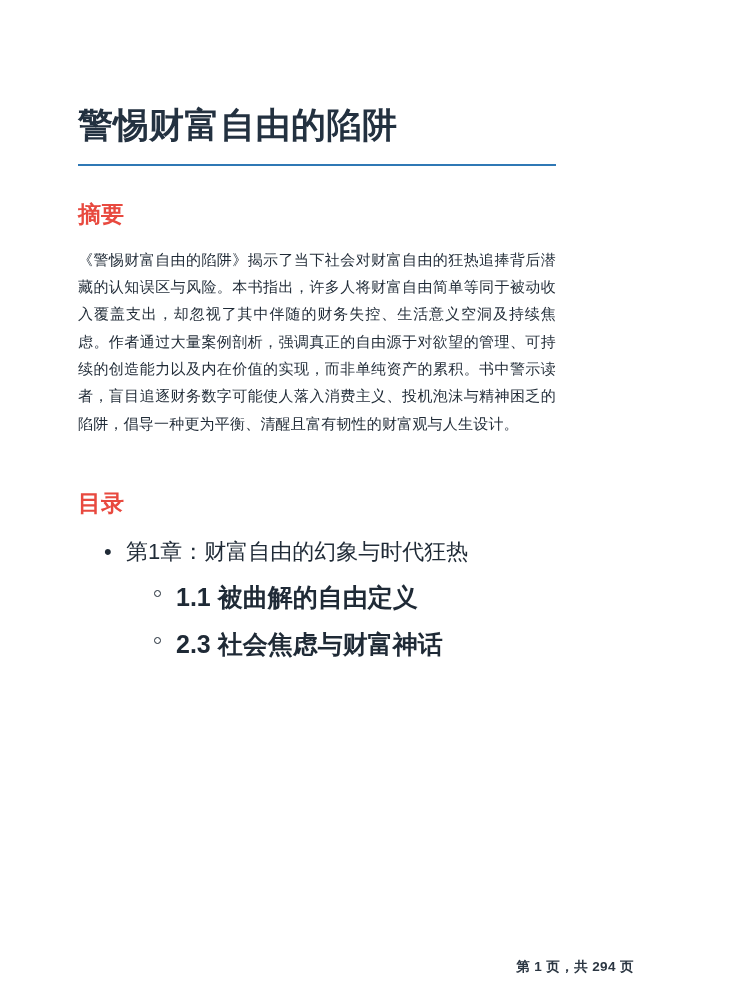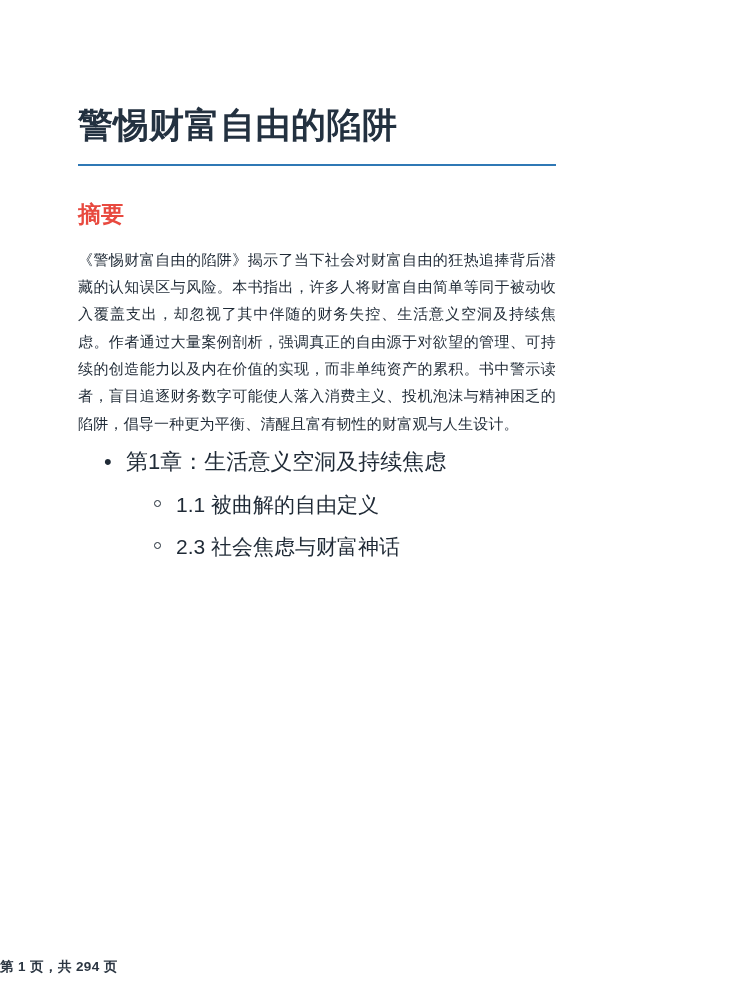--- a/index.html
+++ b/index.html
@@ -75,64 +75,66 @@
     line-height: 1.55;
     color: #1f2a36;
   }
   ul.toc-level2 {
     list-style: none;
     margin: 10px 0 0 0;
     padding: 0;
   }
   ul.toc-level2 > li {
     position: relative;
-    font-size: 21px;
+    font-size: 25px;
     line-height: 1.5;
     color: #1f2a36;
     padding-left: 50px;
     margin-bottom: 10px;
+    font-weight: bold;
   }
   ul.toc-level2 > li > .bullet-hollow {
     position: absolute;
     left: 28px;
     top: 11px;
     width: 7px;
     height: 7px;
     border: 1.6px solid #1f2a36;
     border-radius: 50%;
     box-sizing: border-box;
   }
   .page-footer {
     position: absolute;
     left: 0;
     right: 0;
     bottom: 24px;
-    text-align: left;
+    text-align: right;
     font-size: 13.5px;
     font-weight: bold;
     color: #2b3642;
     letter-spacing: 0.4px;
   }
 </style>
 </head>
 <body>
 
 <div class="page">
 
   <h1 class="doc-title">警惕财富自由的陷阱</h1>
   <div class="title-rule"></div>
 
   <h2 class="section-heading">摘要</h2>
   <p class="abstract-text">《警惕财富自由的陷阱》揭示了当下社会对财富自由的狂热追捧背后潜藏的认知误区与风险。本书指出，许多人将财富自由简单等同于被动收入覆盖支出，却忽视了其中伴随的财务失控、生活意义空洞及持续焦虑。作者通过大量案例剖析，强调真正的自由源于对欲望的管理、可持续的创造能力以及内在价值的实现，而非单纯资产的累积。书中警示读者，盲目追逐财务数字可能使人落入消费主义、投机泡沫与精神困乏的陷阱，倡导一种更为平衡、清醒且富有韧性的财富观与人生设计。</p>
 
+  <h2 class="section-heading toc-heading">目录</h2>
 
   <ul class="toc-level1">
     <li>
       <span class="bullet">•</span>
-      <span>第1章：生活意义空洞及持续焦虑</span>
+      <span>第1章：财富自由的幻象与时代狂热</span>
       <ul class="toc-level2">
         <li>
           <span class="bullet-hollow"></span>
           <span>1.1 被曲解的自由定义</span>
         </li>
         <li>
           <span class="bullet-hollow"></span>
           <span>2.3 社会焦虑与财富神话</span>
         </li>
       </ul>

